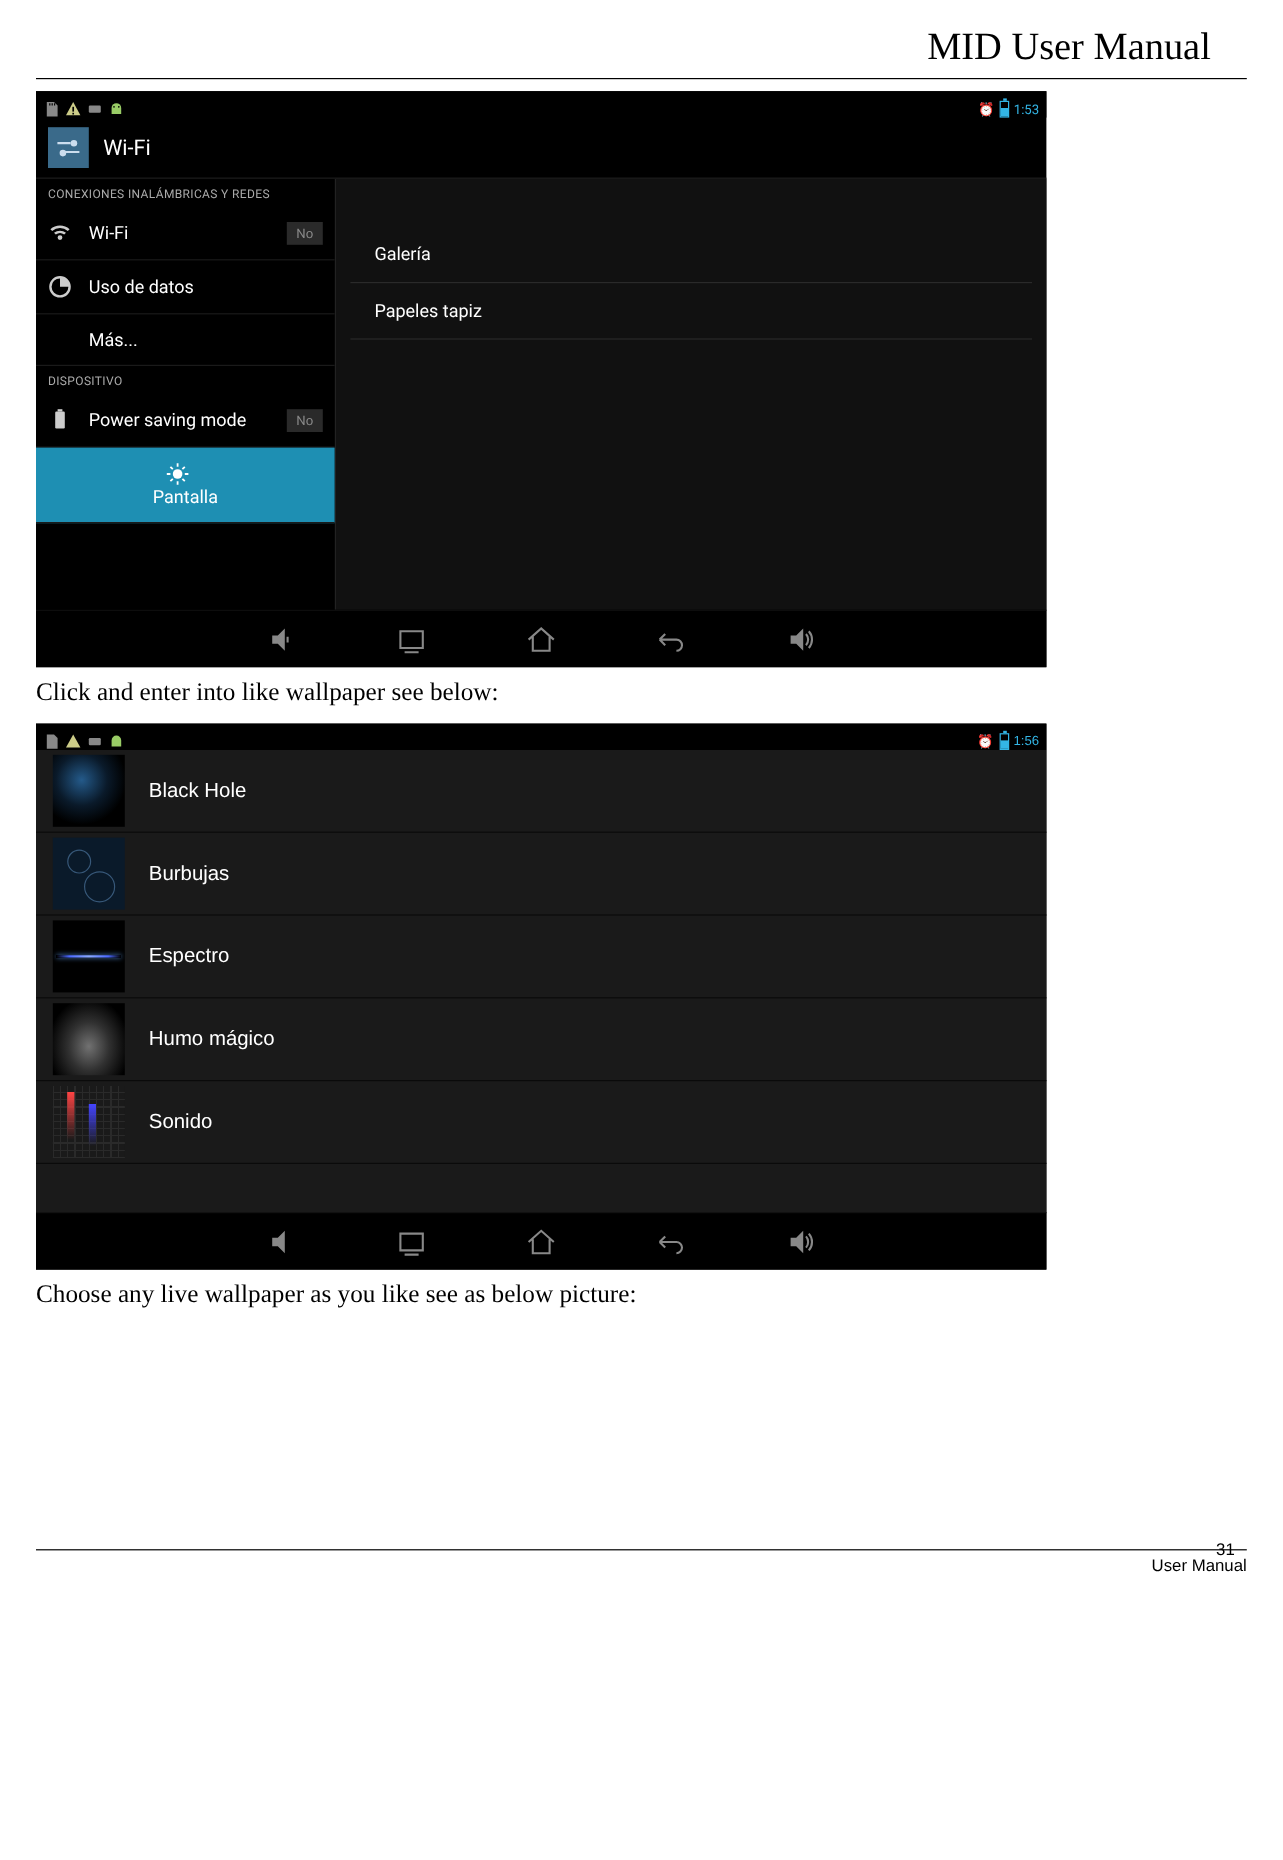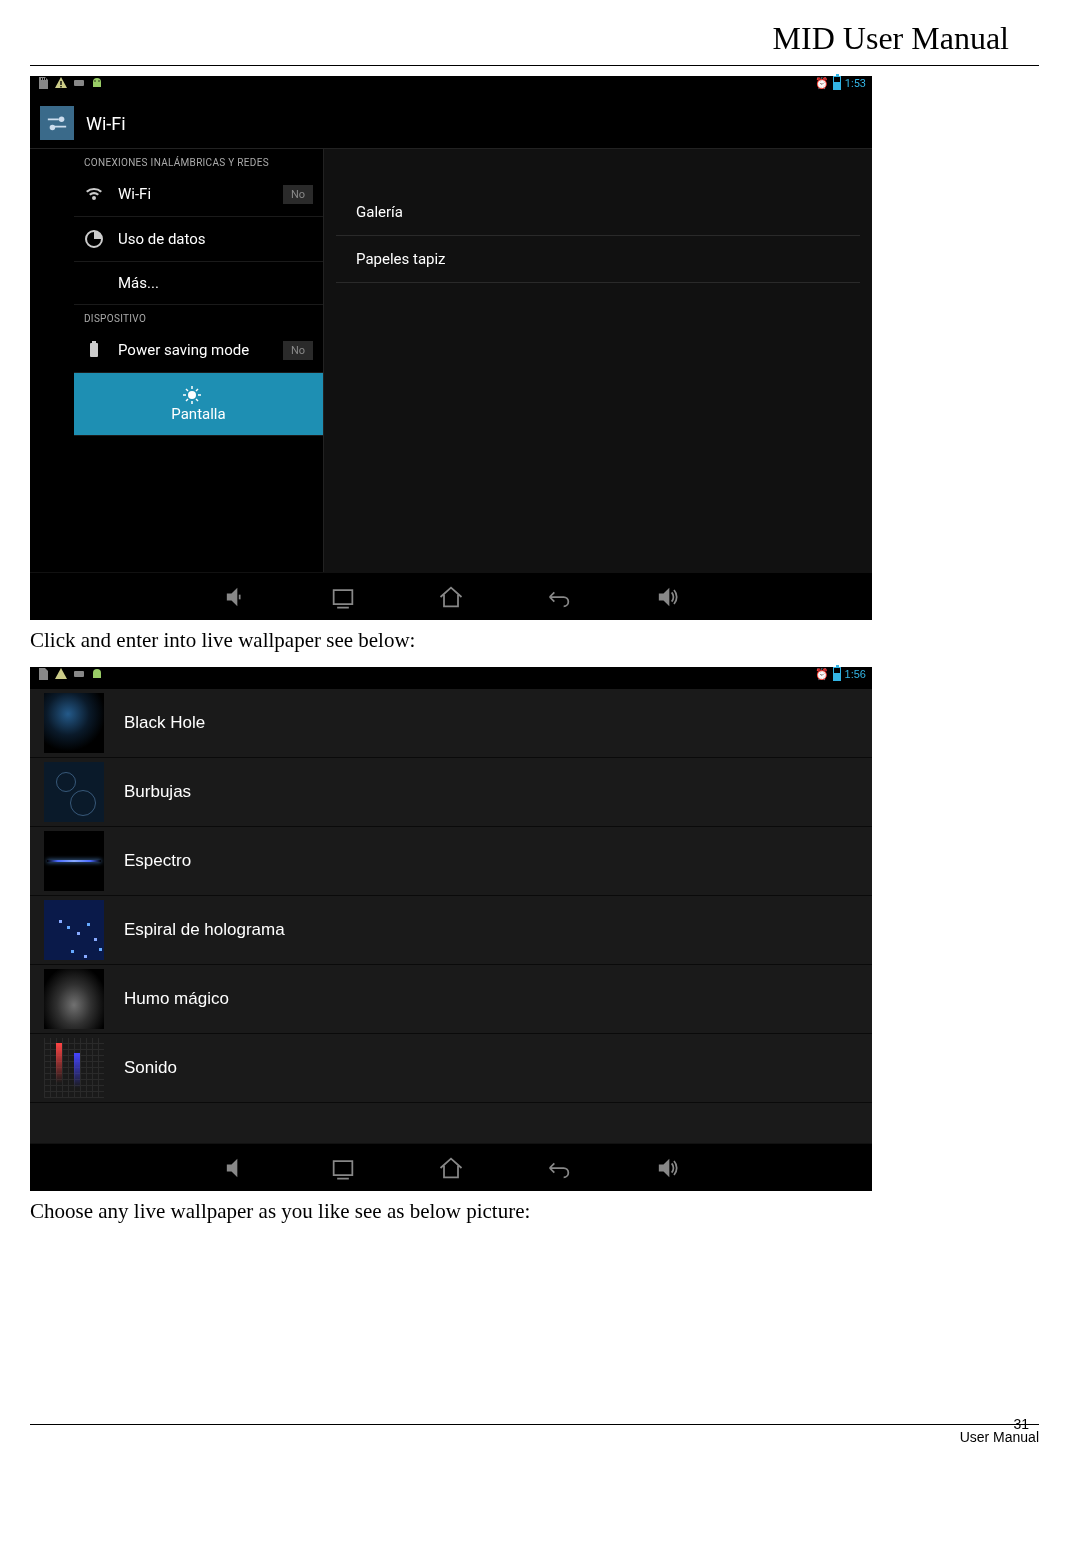--- a/index.html
+++ b/index.html
@@ -5,37 +5,37 @@
   * { margin: 0; padding: 0; box-sizing: border-box; }
   body { font-family: Arial, sans-serif; background: #fff; width: 1069px; }
   
   .page { padding: 20px 30px; }
   .doc-title { font-size: 32px; font-family: 'Times New Roman', serif; text-align: right; padding-right: 30px; margin-bottom: 8px; }
   .doc-hr { border: none; border-top: 1px solid #000; margin-bottom: 10px; }
 
   .screenshot { width: 842px; background: #000; color: #fff; font-family: 'Roboto', 'Helvetica Neue', Arial, sans-serif; }
   
   
-  .statusbar { background: #000; height: 22px; display: flex; align-items: flex-start; justify-content: space-between; padding: 0 6px; font-size: 11px; }
+  .statusbar { background: #000; height: 22px; display: flex; align-items: flex-end; justify-content: space-between; padding: 0 6px; font-size: 11px; }
   .status-left { display: flex; gap: 4px; align-items: center; }
   .status-right { display: flex; gap: 4px; align-items: center; color: #33b5e5; }
   .status-icon { width: 14px; height: 14px; display: inline-block; }
   .battery { width: 8px; height: 14px; border: 1px solid #33b5e5; position: relative; }
   .battery::before { content:''; position:absolute; top:-3px; left:2px; width:3px; height:2px; background:#33b5e5; }
   .battery::after { content:''; position:absolute; bottom:0; left:0; right:0; height:60%; background:#33b5e5; }
   .alarm::before { content:'⏰'; font-size:11px; color:#888; }
   
   
   .app-header { display: flex; align-items: center; padding: 8px 10px; border-bottom: 1px solid #222; }
   .app-icon-box { width: 34px; height: 34px; background: #3a6a8a; display: flex; align-items: center; justify-content: center; margin-right: 12px; }
   .app-icon-box svg { width: 22px; height: 22px; }
   .app-title { font-size: 18px; font-weight: 400; }
 
   
-  .main-area { display: flex; height: 423px; padding-left: 44px; }
+  .main-area { display: flex; height: 359px; }
   .sidebar { width: 250px; background: #000; border-right: 1px solid #222; overflow: hidden; }
   .section-header { font-size: 10px; color: #aaa; padding: 8px 10px 4px; letter-spacing: 0.3px; }
   .side-item { display: flex; align-items: center; padding: 12px 10px; border-bottom: 1px solid #1a1a1a; font-size: 15px; }
   .side-item.active { background: #1e8fb3; flex-direction: column; }
   .side-icon { width: 20px; height: 20px; margin-right: 14px; display: flex; align-items: center; justify-content: center; color: #ddd; }
   .side-label { flex: 1; }
   .side-indent { padding-left: 44px; }
   .toggle-no { background: #2a2a2a; color: #888; font-size: 11px; padding: 3px 8px; margin-left: auto; }
 
   .content-pane { flex: 1; background: #111; padding-top: 40px; }
@@ -215,21 +215,21 @@
         </span>
       <span class="nav-btn">
           <svg viewBox="0 0 24 24">
             <path fill="#888" d="M5 9h4l5-5v16l-5-5H5z"></path>
             <path fill="none" stroke="#888" stroke-width="1.5" d="M16 8a6 6 0 010 8M18 6a9 9 0 010 12"></path>
           </svg>
         </span>
     </div>
   </div>
 
-  <div class="caption">Click and enter into live wallpaper see below:</div>
+  <div class="caption">Click and enter into like wallpaper see below:</div>
 
   <div class="screenshot2">
     <div class="statusbar">
       <div class="status-left">
         <span class="status-icon">
             <svg viewBox="0 0 14 14">
               <path fill="#888" d="M3 1h6l3 3v9H3z"></path>
             </svg>
           </span>
         <span class="status-icon">
@@ -260,24 +260,20 @@
         <div class="lw-thumb thumb-blackhole"></div>
         <div class="lw-label">Black Hole</div>
       </div>
       <div class="lw-item">
         <div class="lw-thumb thumb-bubbles"></div>
         <div class="lw-label">Burbujas</div>
       </div>
       <div class="lw-item">
         <div class="lw-thumb thumb-spectrum"></div>
         <div class="lw-label">Espectro</div>
-      </div>
-      <div class="lw-item">
-        <div class="lw-thumb thumb-spiral"></div>
-        <div class="lw-label">Espiral de holograma</div>
       </div>
       <div class="lw-item">
         <div class="lw-thumb thumb-smoke"></div>
         <div class="lw-label">Humo mágico</div>
       </div>
       <div class="lw-item">
         <div class="lw-thumb thumb-nexus"></div>
         <div class="lw-label">Sonido</div>
       </div>
       <div style="height:40px"></div>

